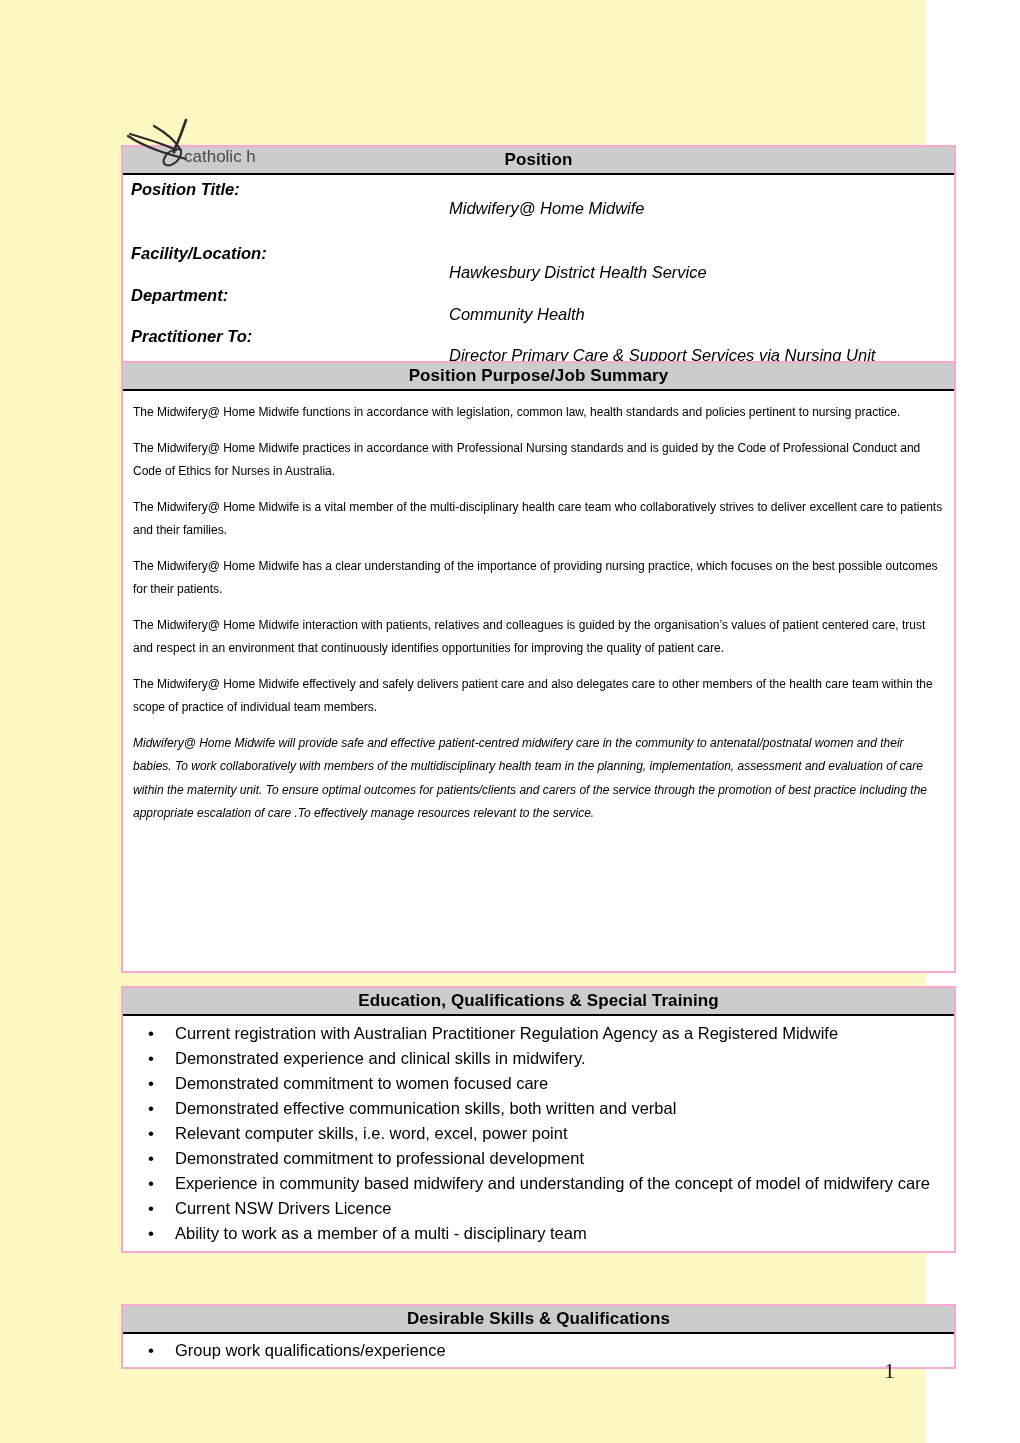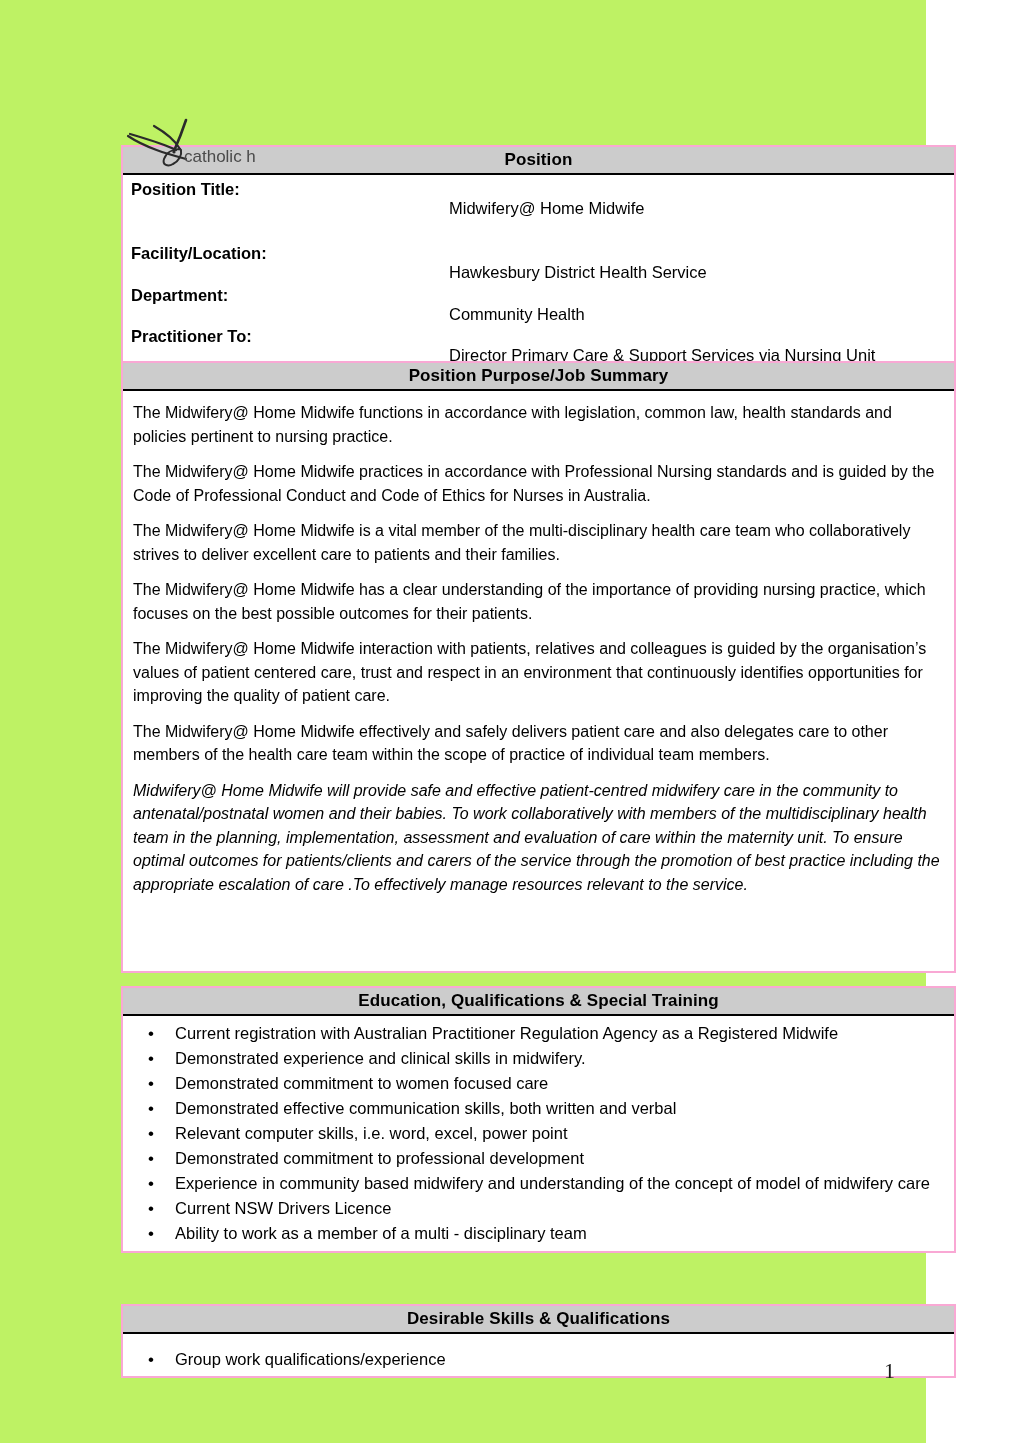--- a/index.html
+++ b/index.html
@@ -14,21 +14,21 @@
     font-family: "Liberation Sans", sans-serif;
     color: #000000;
     overflow: hidden;
   }
 
   .page {
     position: absolute;
     left: 0; top: 0;
     width: 926px;
     height: 1443px;
-    background: #bef264;
+    background: #fef9c3;
   }
 
   
   .logo-wrap {
     position: absolute;
     left: 124px;
     top: 118px;
     width: 170px;
     height: 50px;
     z-index: 5;
@@ -55,20 +55,21 @@
     height: 26px;
     letter-spacing: 0.1px;
   }
   .tbl-body {
     padding: 0;
   }
 
   
   .info-body {
     padding: 3px 7px 6px 0;
+    font-style: italic;
   }
   .info-row {
     display: flex;
     font-size: 16.5px;
     line-height: 22.5px;
     min-height: 22.5px;
   }
   .info-label {
     width: 326px;
     padding-left: 8px;
@@ -85,21 +86,21 @@
   }
   .info-spacer {
     height: 22.5px;
   }
 
   
   .para-body {
     padding: 10px 10px 10px 10px;
   }
   .para {
-    font-size: 16px;
+    font-size: 12px;
     line-height: 23.5px;
     margin: 0 0 12px 0;
     text-align: left;
   }
   .para:last-child { margin-bottom: 0; font-style: italic; }
 
   
   .bullet-body {
     padding: 5px 0 5px 0;
   }
@@ -229,20 +230,20 @@
       <p class="bullet">Relevant computer skills, i.e. word, excel, power point</p>
       <p class="bullet">Demonstrated commitment to professional development</p>
       <p class="bullet justified">Experience in community based midwifery and understanding of the concept of model of midwifery care</p>
       <p class="bullet">Current NSW Drivers Licence</p>
       <p class="bullet">Ability to work as a member of a multi - disciplinary team</p>
     </div>
   </div>
 
   <div class="doc-table" style="top:1304px;">
     <div class="tbl-header">Desirable Skills &amp; Qualifications</div>
-    <div class="tbl-body bullet-body" style="padding-top:4px;padding-bottom:4px;margin-top:9px;">
+    <div class="tbl-body bullet-body" style="padding-top:4px;padding-bottom:4px;">
       <p class="bullet">Group work qualifications/experience</p>
     </div>
   </div>
 
   <div class="page-number">1</div>
 
 </div>
 
 </body></html>

